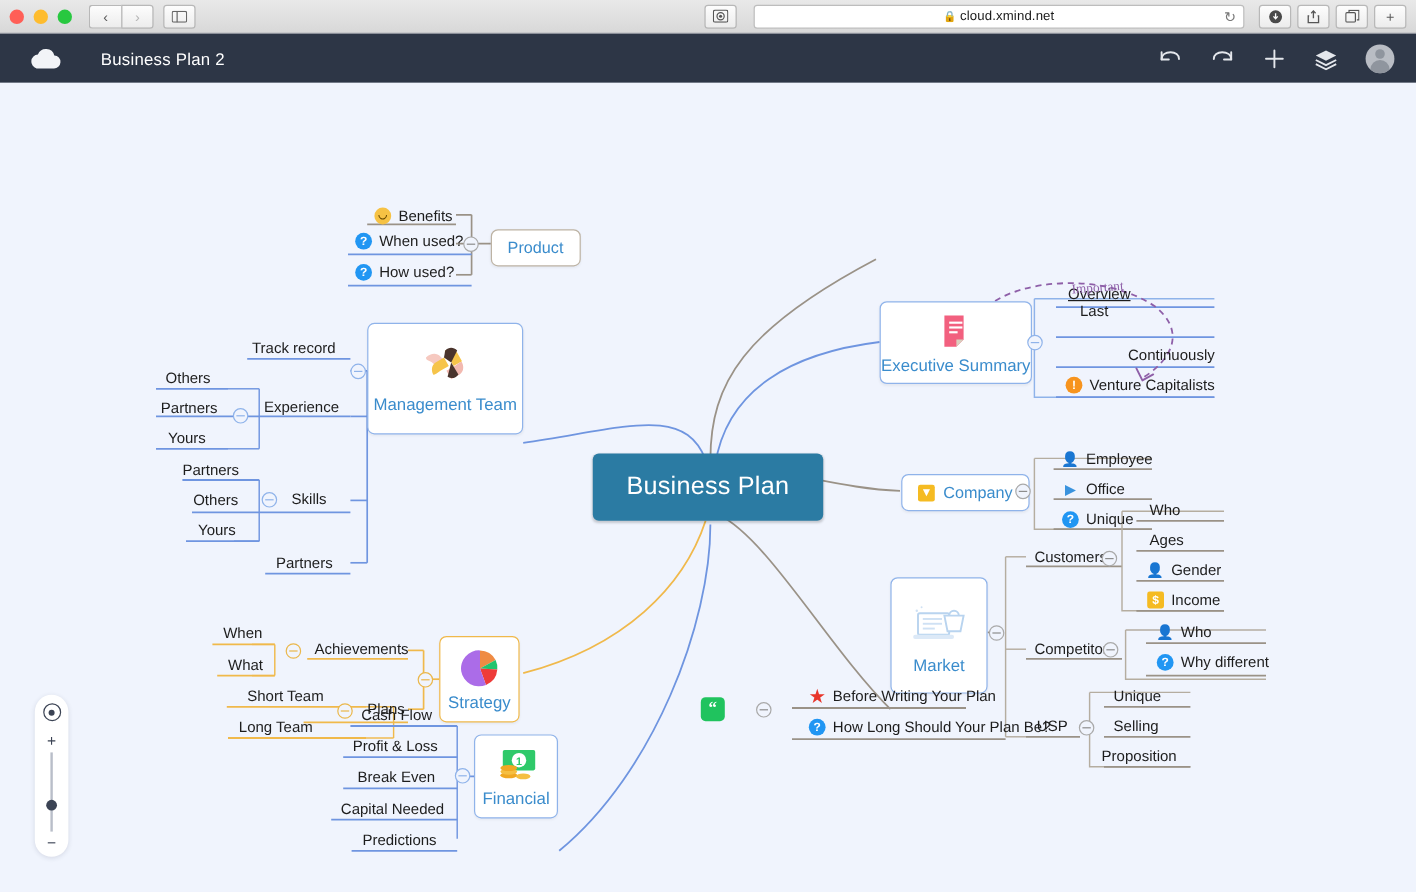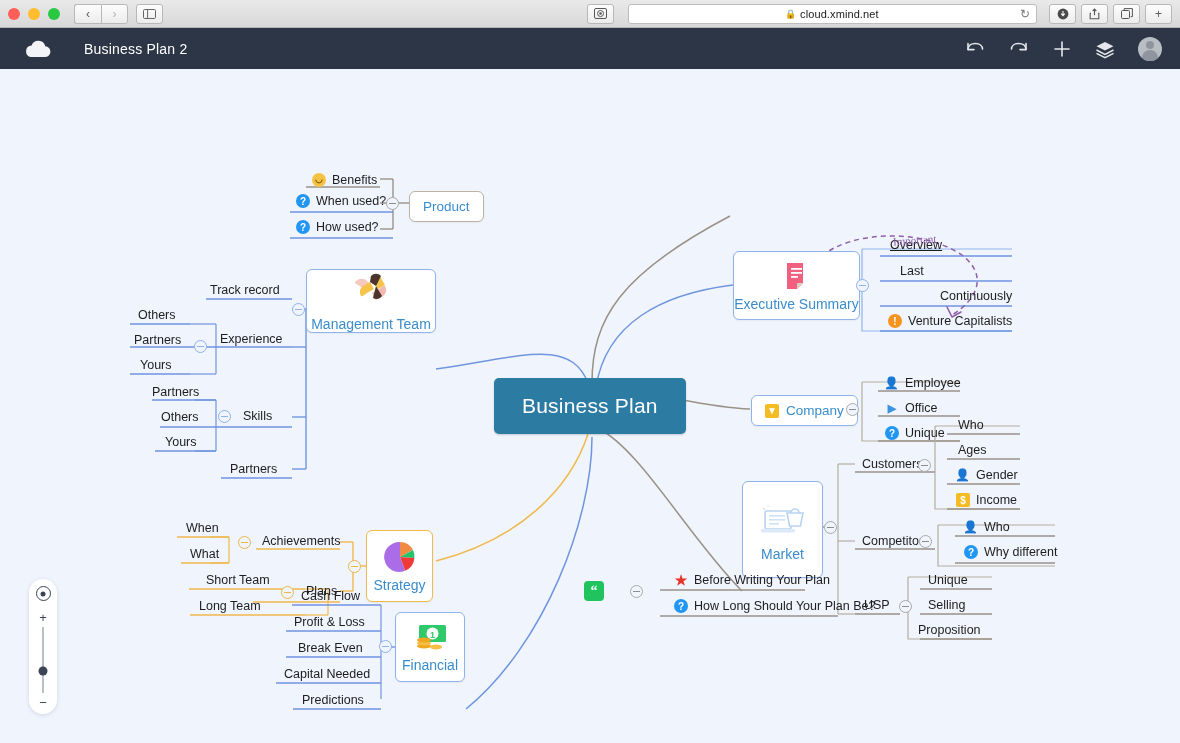--- a/index.html
+++ b/index.html
@@ -399,21 +399,21 @@
       <rect x="11" y="13" width="11" height="1.8" fill="#fff"></rect>
       <rect x="11" y="17" width="7" height="1.8" fill="#fff"></rect>
     </svg>
     <span class="lbl" style="margin-top:3px">Executive Summary</span>
   </div>
   <div class="collapse blue" style="left:856px; top:210px;">
       <i></i>
     </div>
 
   <div class="topic sub plain" style="left:884px; top:167px;text-decoration:underline;">Overview</div>
-  <div class="topic sub plain" style="left:894px; top:193px;">Last</div>
+  <div class="topic sub plain" style="left:894px; top:181px;">Last</div>
   <div class="topic sub plain" style="left:894px; top:218px;margin-left:40px;">Continuously</div>
   <div class="topic sub ico plain" style="left:882px; top:243px;">
     <span class="mk excl">!</span>
     <span>Venture Capitalists</span>
   </div>
   <div class="topic rel-label" style="left:893px; top:165px;">Important</div>
 
   <div class="topic main-box small b-blue" style="left:751px; top:326px;">
     <span class="mk funnel">▼</span>
     <span class="lbl">Company</span>
@@ -428,21 +428,21 @@
   </div>
   <div class="topic sub ico plain" style="left:879px; top:330px;">
     <span class="mk flag">▶</span>
     <span>Office</span>
   </div>
   <div class="topic sub ico plain" style="left:879px; top:355px;">
     <span class="mk q">?</span>
     <span>Unique</span>
   </div>
 
-  <div class="topic main-box b-blue" style="left:306px; top:200px; width:130px; height:64px;justify-content:space-between;">
+  <div class="topic main-box b-blue" style="left:306px; top:200px; width:130px; height:93px;">
     <svg width="44" height="38" viewBox="0 0 44 38">
       <path d="M6 12c4-4 9-4 12-1l4 4-6 6-4-4c-3-3-6-2-6-5z" fill="#f6c9c0"></path>
       <path d="M22 6c4-2 8-1 10 2l4 7-7 4-4-7c-2-3-4-4-3-6z" fill="#f6c44a"></path>
       <path d="M36 16c2 4 1 8-2 10l-7 4-4-7 7-4c3-2 5-4 6-3z" fill="#f2b9b0"></path>
       <path d="M12 26c-2-4-1-8 2-10l7-4 4 7-7 4c-3 2-5 4-6 3z" fill="#f6c44a"></path>
       <path d="M22 6c3-3 7-3 10 0l-5 10-6-4z" fill="#4a342c"></path>
       <path d="M27 16 33 26c-2 3-6 4-9 2z" fill="#4a342c"></path>
     </svg>
     <span class="lbl" style="margin-top:5px">Management Team</span>
   </div>

